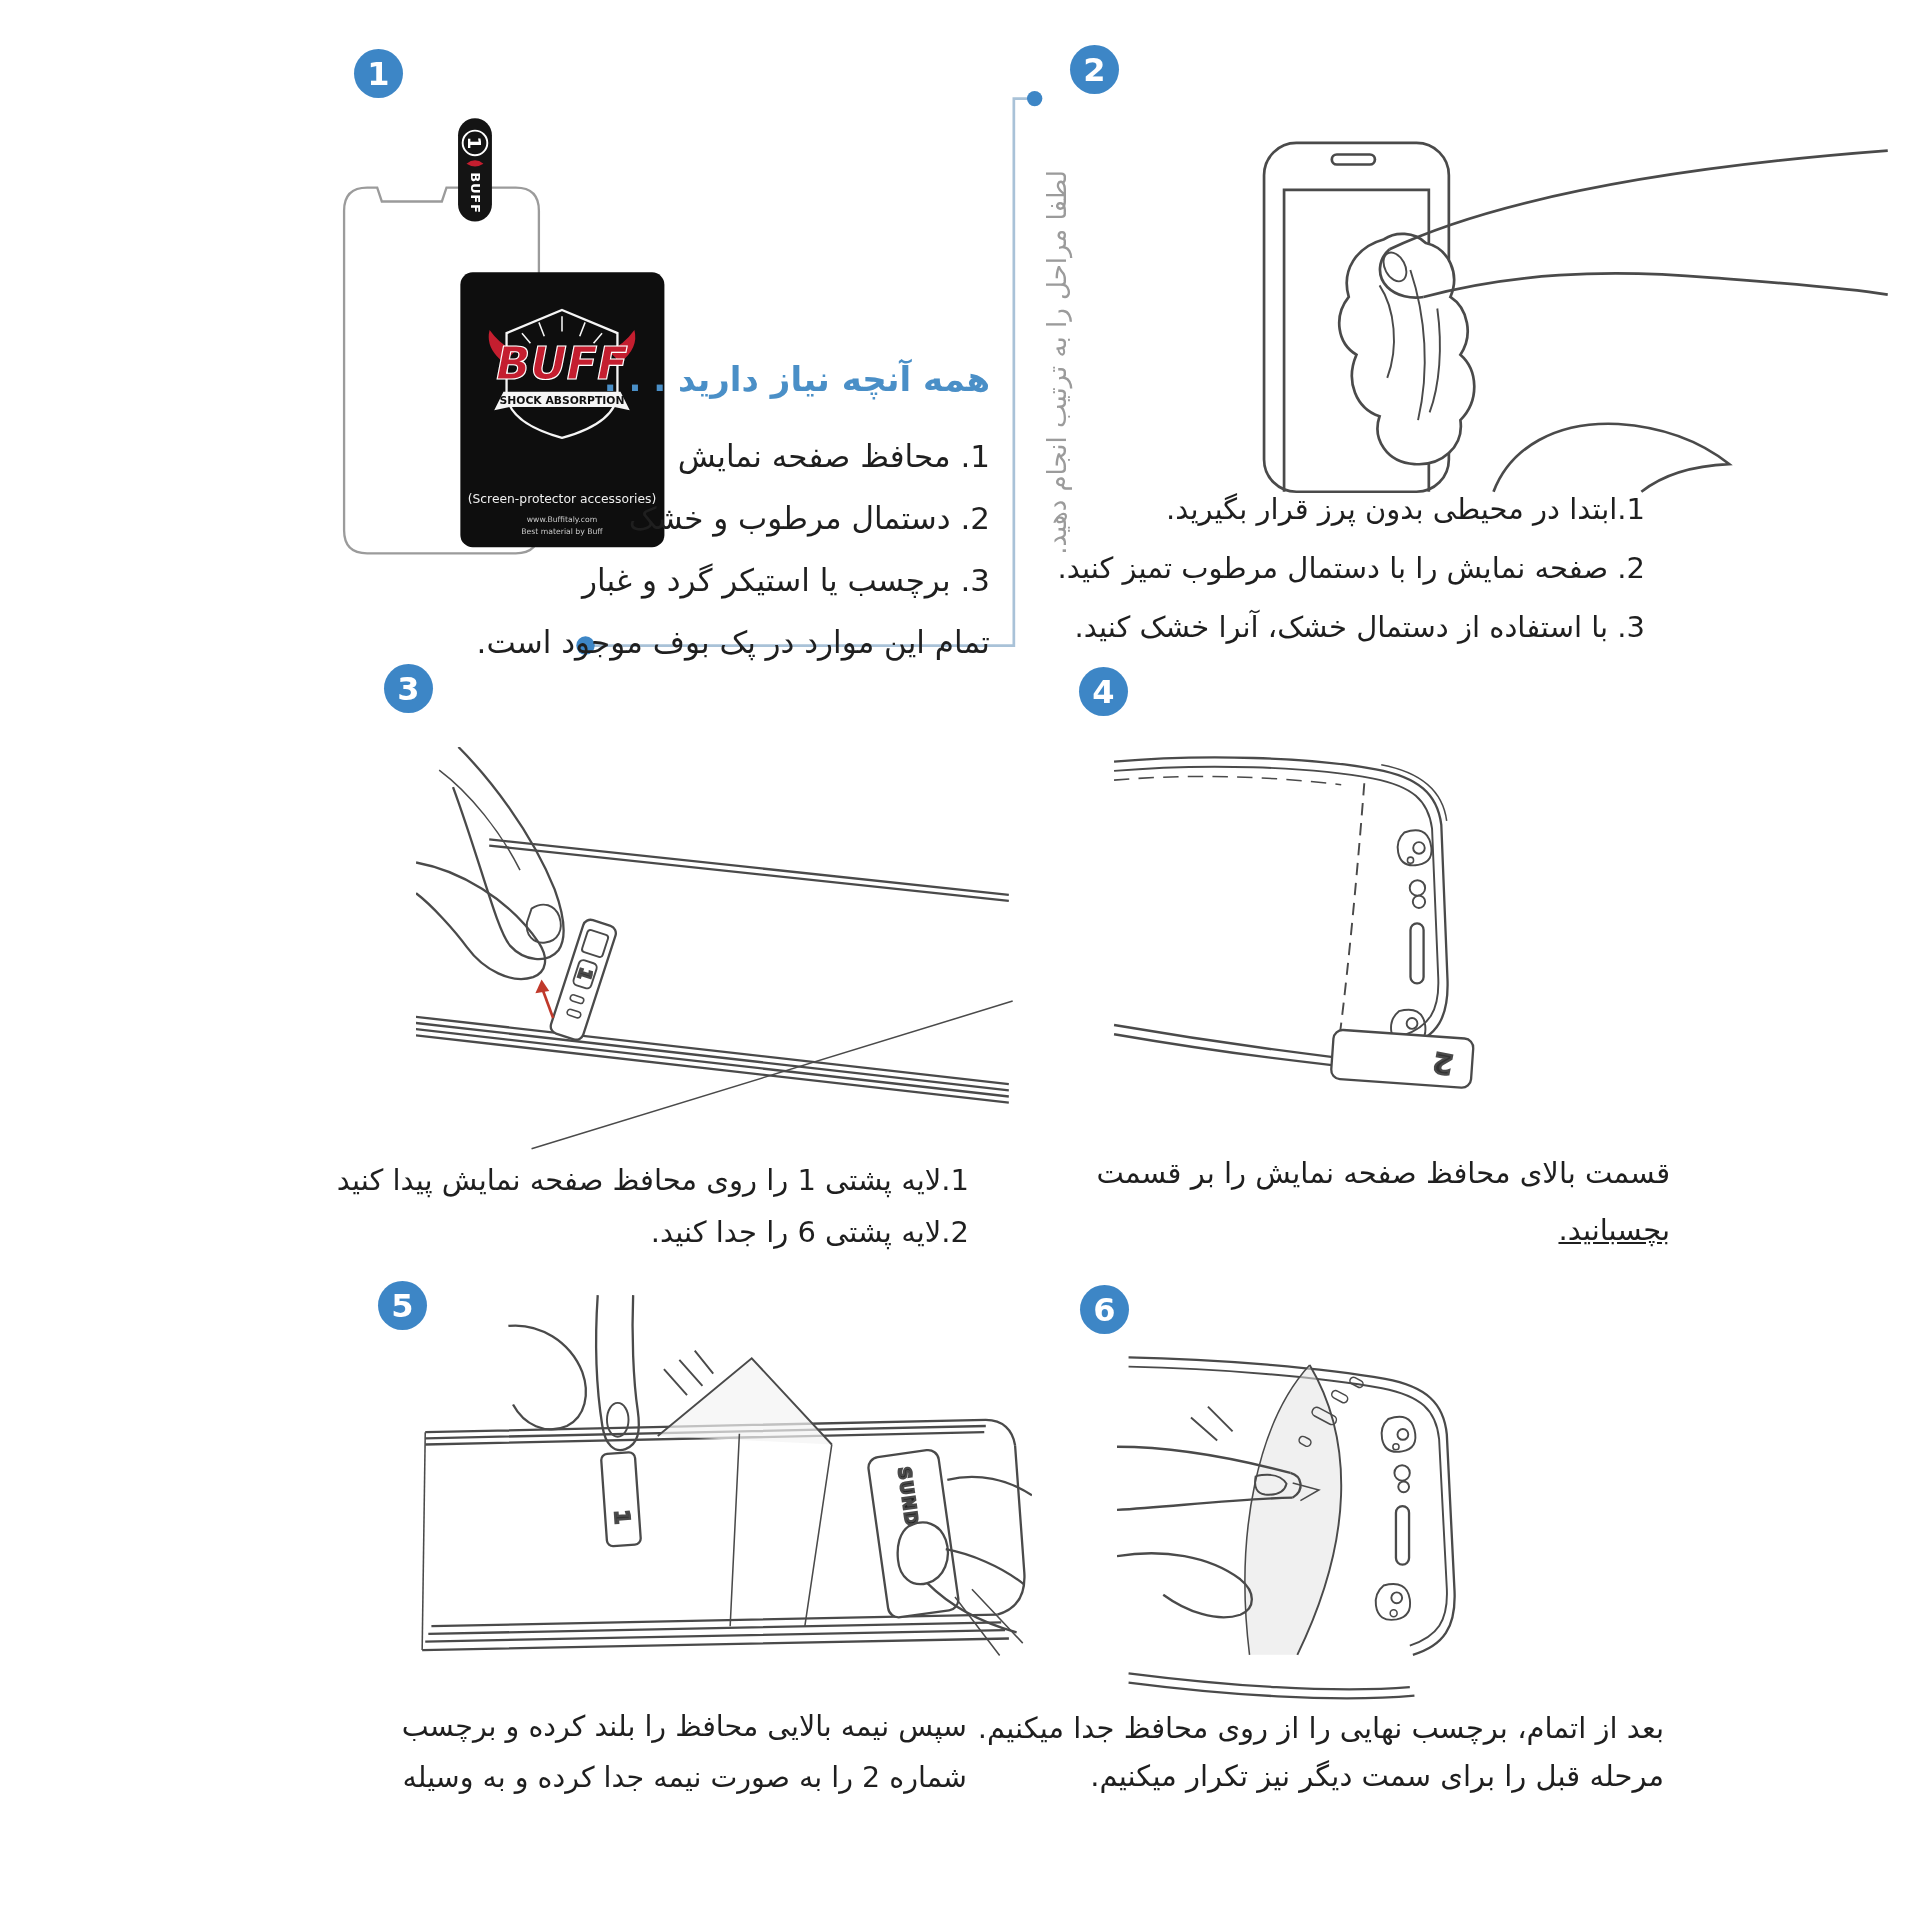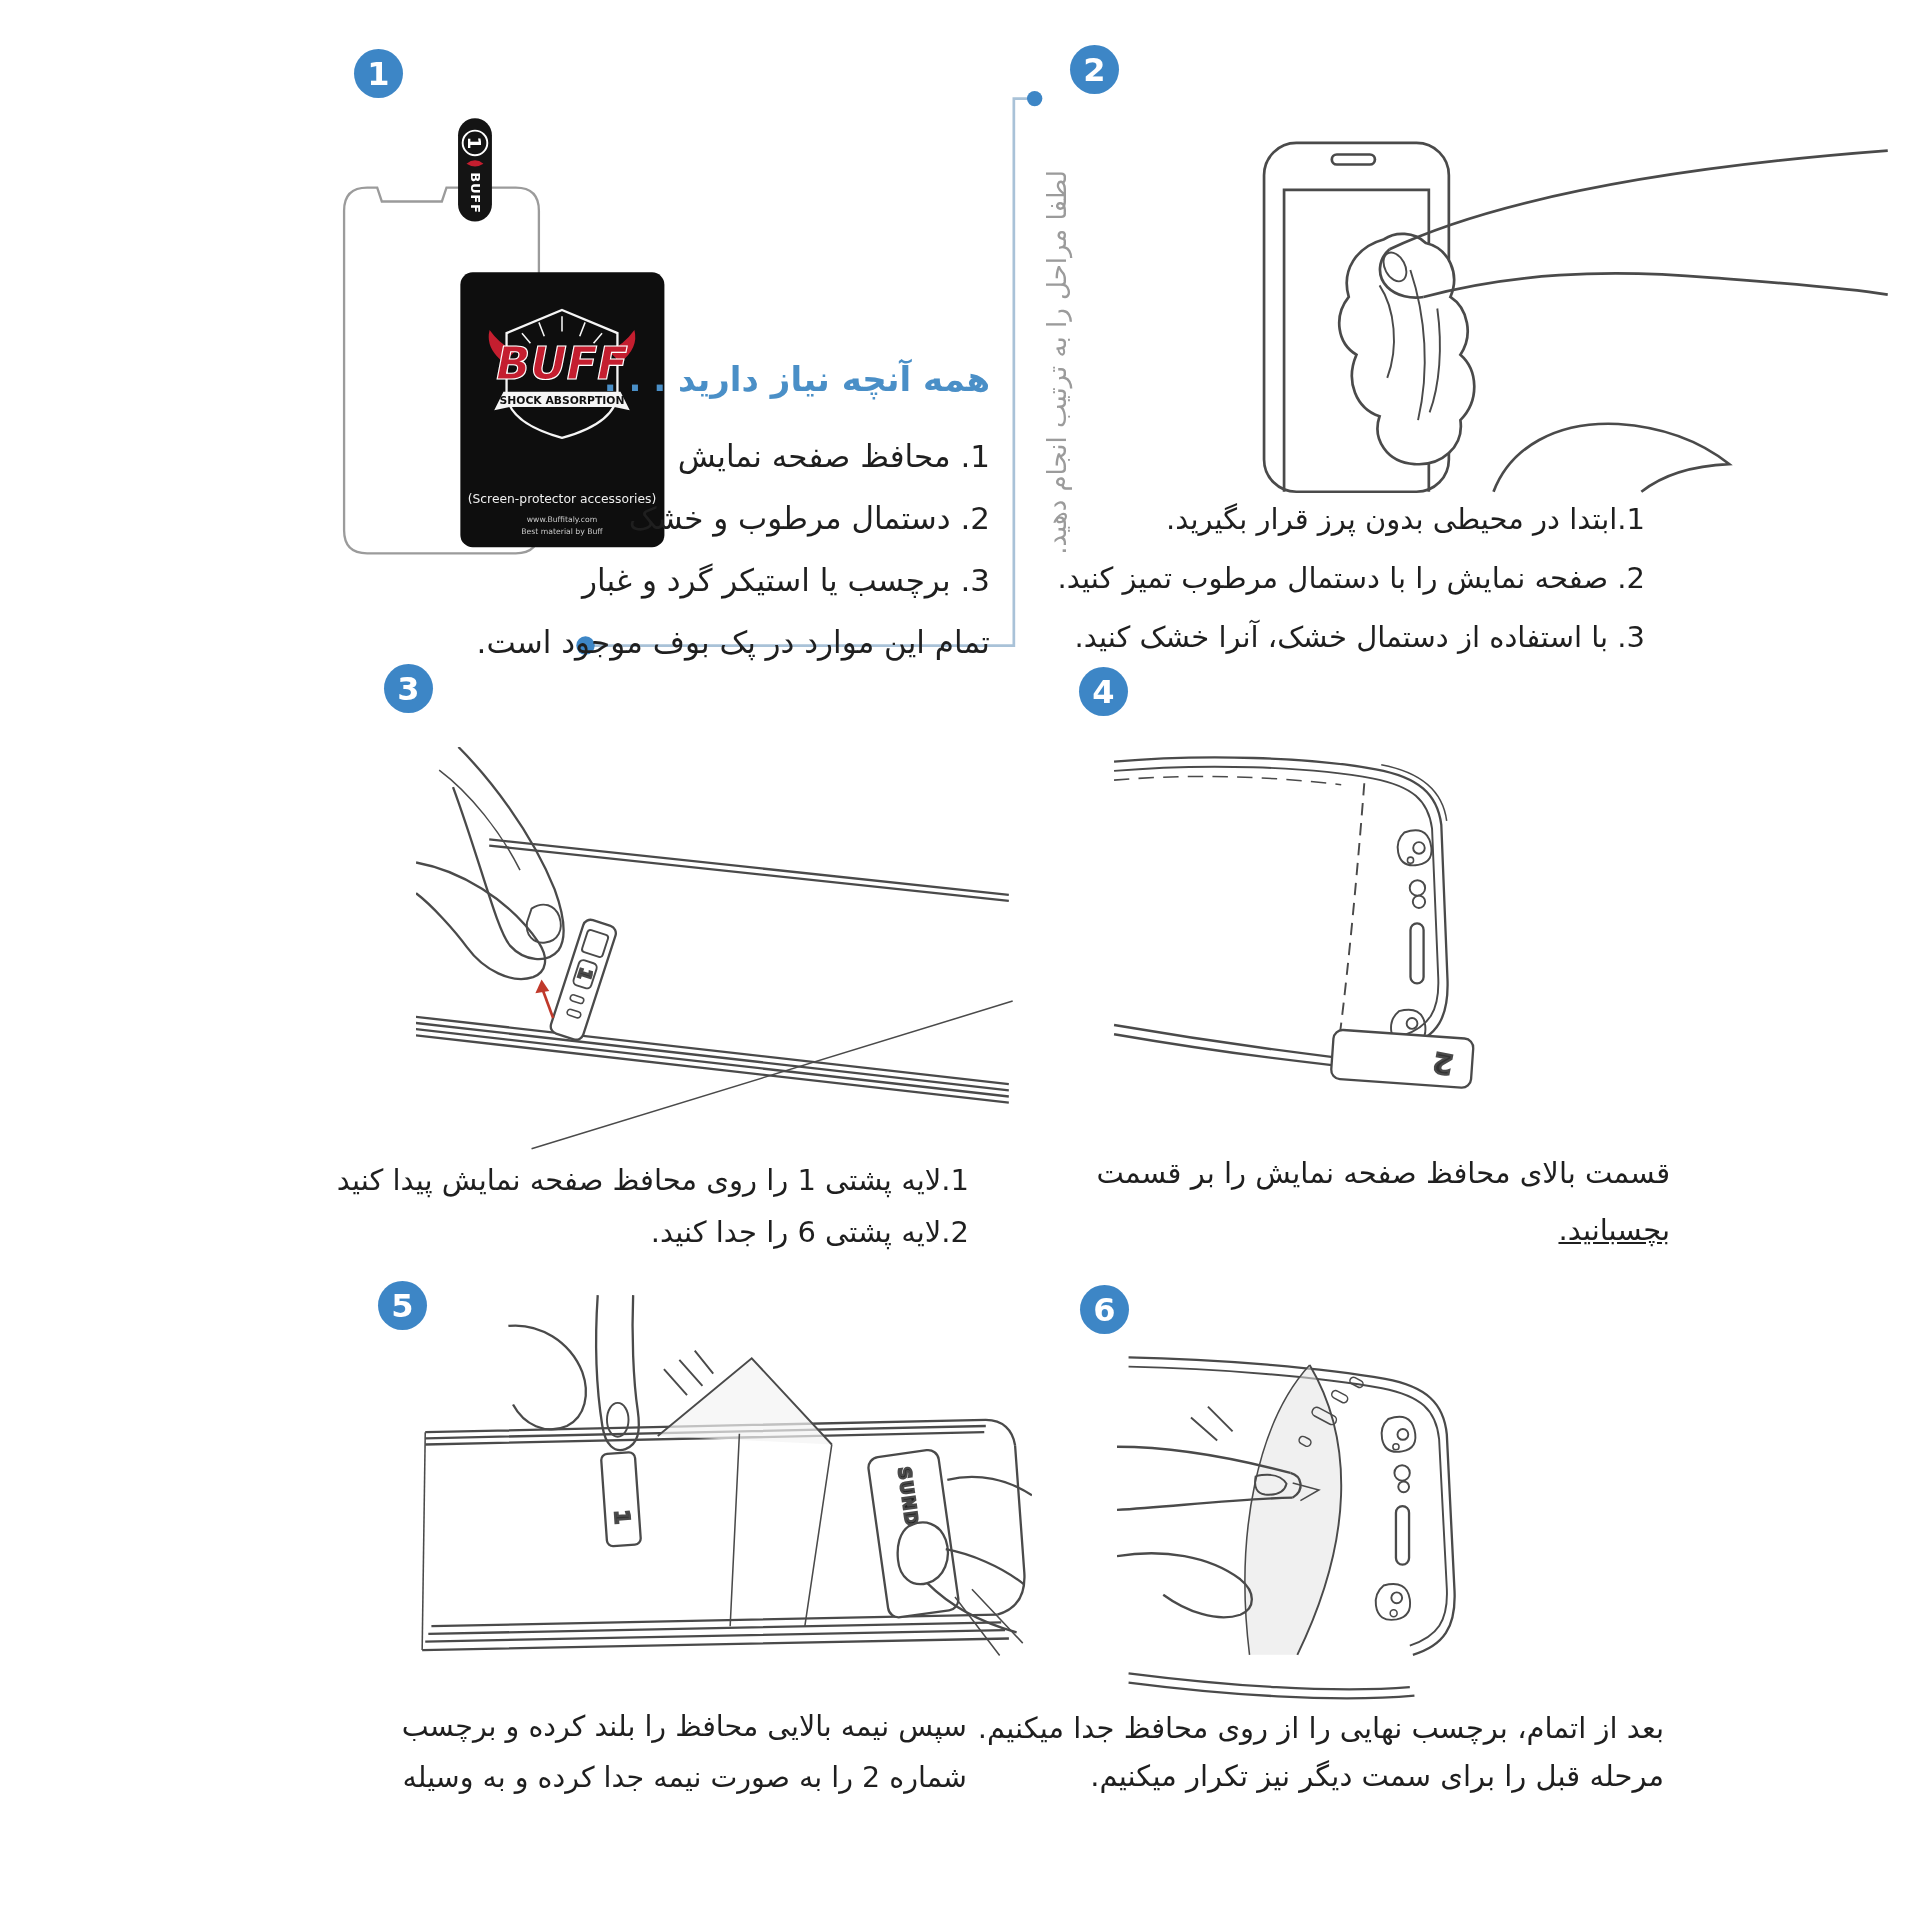--- a/index.html
+++ b/index.html
@@ -96,21 +96,21 @@
       <g>
         <path d="M203 173 C320 118 520 70 850 45"></path>
         <path d="M247 235 C360 205 480 198 620 210 C700 216 790 222 850 232"></path>
         <path d="M203 173 C188 186 186 208 200 222 C212 234 232 238 247 235"></path>
         <ellipse cx="210" cy="196" rx="13" ry="20" transform="rotate(-28 210 196)" stroke-width="2.5"></ellipse>
         <path d="M338 488 C360 430 420 396 500 400 C560 404 606 422 644 452 C600 454 560 464 530 488"></path>
       </g>
     </g>
   </svg>
 
-  <div class="rtl-block step2-text" style="right:281px;top:490px;">
+  <div class="rtl-block step2-text" style="right:281px;top:480px;">
     <div class="line">1.ابتدا در محیطی بدون پرز قرار بگیرید.</div>
     <div class="line">2. صفحه نمایش را با دستمال مرطوب تمیز کنید.</div>
     <div class="line">3. با استفاده از دستمال خشک، آنرا خشک کنید.</div>
   </div>
 
   <svg class="illus" style="left:416px;top:747px;" width="616" height="408" viewBox="0 0 800 530">
     <g stroke="var(--sketch)" stroke-width="3" fill="none">
       <path d="M95 120 L770 192 M95 128 L770 200"></path>
       <path d="M-5 350 L770 438 M-5 358 L770 446 M-5 366 L770 454 M-5 374 L770 462"></path>
       <path d="M150 522 L775 330" stroke-width="2"></path>

